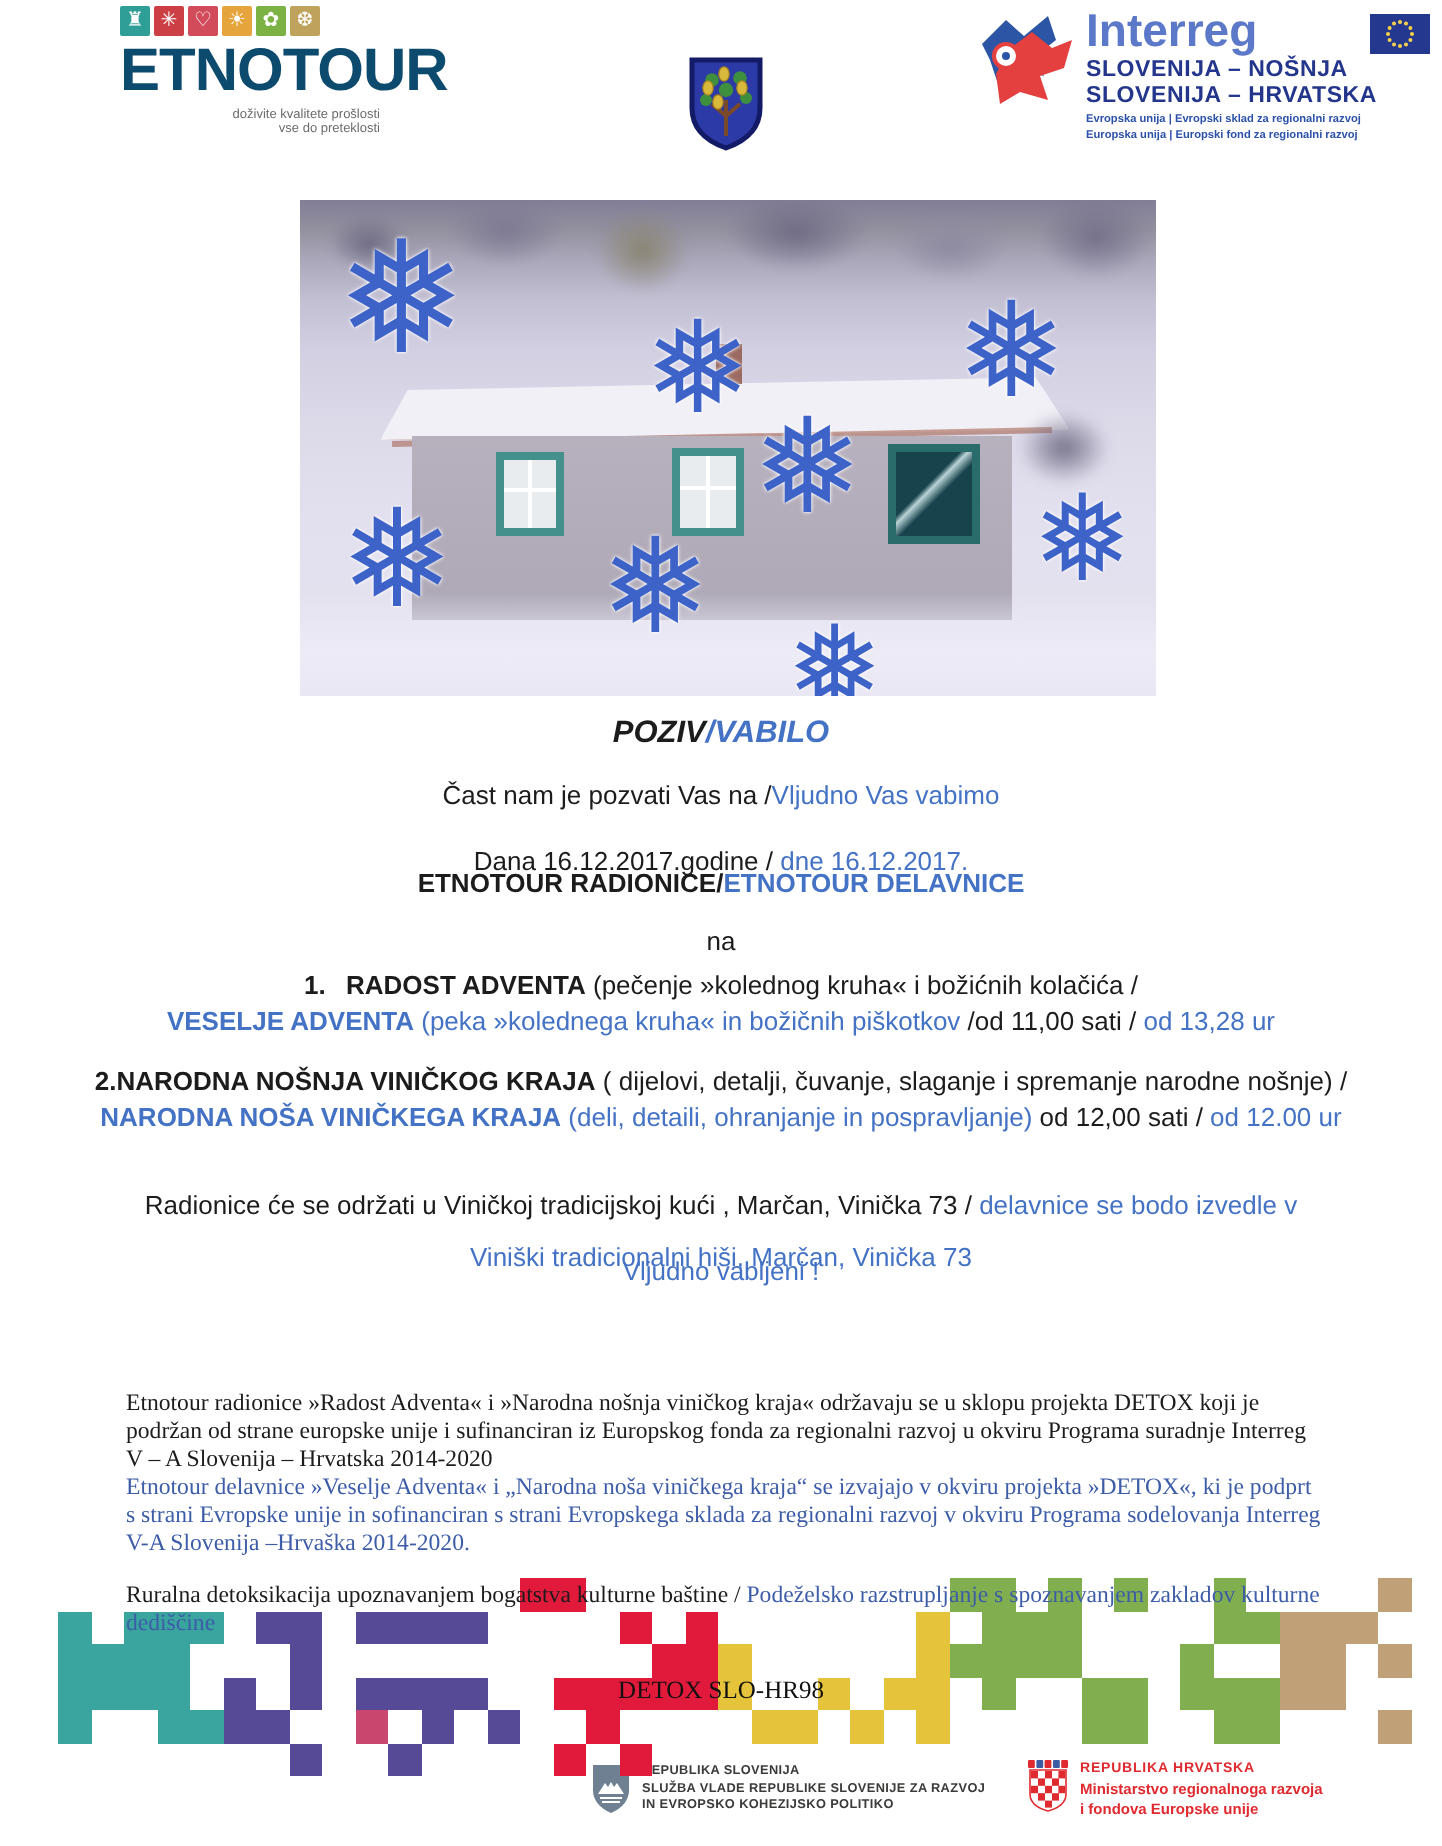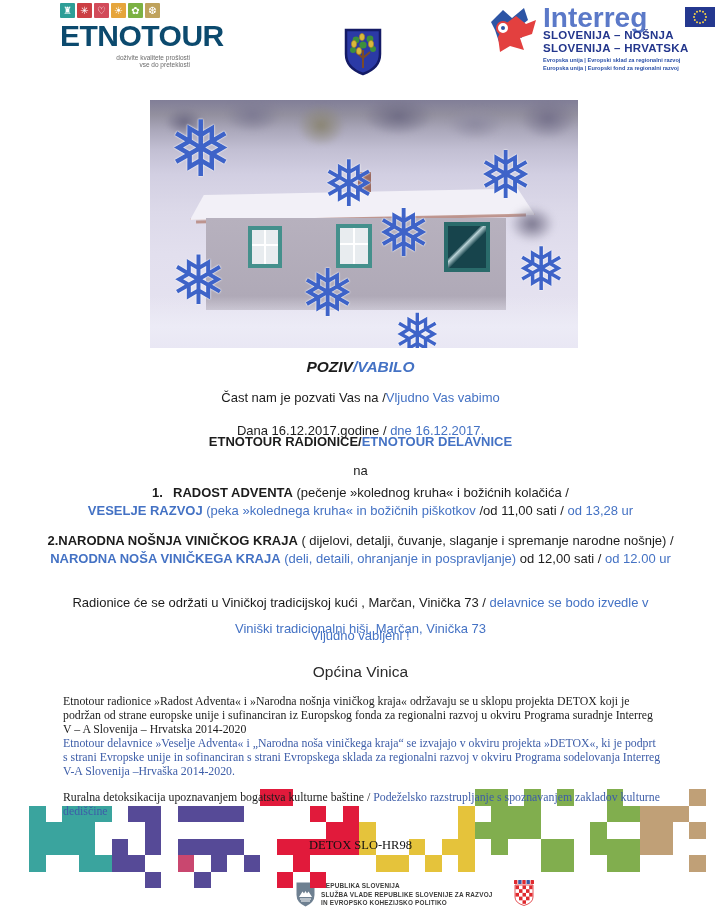--- a/index.html
+++ b/index.html
@@ -13,21 +13,21 @@
   
   #etno{left:60px;top:3px;width:130px;}
   #etno-icons{display:flex;gap:2px;}
   .eicon{width:15px;height:15px;border-radius:1px;color:#fff;font-size:10px;
          line-height:15px;text-align:center;}
   #etno-word{font-weight:bold;font-size:30px;letter-spacing:-0.5px;color:#0c4a6e;margin-top:1px;}
   #etno-tag{font-size:6.5px;color:#6b6b6b;text-align:right;line-height:7px;margin-top:1px;}
 
   
   #interreg{left:483px;top:4px;width:235px;height:72px;}
-  #ir-word{position:absolute;left:60px;top:-2px;font-size:28px;font-weight:bold;color:#5B79C8;letter-spacing:0;}
+  #ir-word{position:absolute;left:60px;top:-2px;font-size:23px;font-weight:bold;color:#5B79C8;letter-spacing:0;}
   #ir-flag{position:absolute;left:202px;top:3px;}
   #ir-l1{position:absolute;left:60px;top:25px;font-size:11.5px;font-weight:bold;color:#23368C;letter-spacing:0.3px;}
   #ir-l2{position:absolute;left:60px;top:38px;font-size:11.5px;font-weight:bold;color:#23368C;letter-spacing:0.3px;}
   #ir-s1{position:absolute;left:60px;top:53px;font-size:5.6px;font-weight:bold;color:#2B51A8;}
   #ir-s2{position:absolute;left:60px;top:61px;font-size:5.6px;font-weight:bold;color:#2B51A8;}
 
   
   #vinica{left:344px;top:28px;}
 
   
@@ -182,25 +182,24 @@
     <div class="sf" style="left:150px;top:160px;font-size:66px">❅</div>
     <div class="sf" style="left:366px;top:140px;font-size:60px">❅</div>
     <div class="sf" style="left:243px;top:206px;font-size:58px">❅</div>
   </div>
 
   <div id="t-title" class="line"><span>POZIV</span><span class="blue">/</span><span class="blue">VABILO</span></div>
   <div id="t-invite" class="line"><span>Čast nam je pozvati Vas na /</span><span class="blue">Vljudno Vas vabimo</span></div>
   <div id="t-date" class="line"><span>Dana 16.12.2017.godine / </span><span class="blue">dne 16.12.2017.</span></div>
   <div id="t-na" class="line">na</div>
   <div id="t-event" class="line"><span class="b">ETNOTOUR RADIONICE/</span><span class="b blue">ETNOTOUR DELAVNICE</span></div>
-  <div id="t-item1" class="line"><span class="b">1.  </span><span class="b">RADOST ADVENTA</span><span> (pečenje »kolednog kruha« i božićnih kolačića /</span><br><span class="b blue">VESELJE RAZVOJ</span><span class="blue"> (peka »kolednega kruha« in božičnih piškotkov </span><span>/od 11,00 sati / </span><span class="blue">od 13,28 ur</span></div>
+  <div id="t-item1" class="line"><span class="b">1.  </span><span class="b">RADOST ADVENTA</span><span> (pečenje »kolednog kruha« i božićnih kolačića /</span><br><span class="b blue">VESELJE ADVENTA</span><span class="blue"> (peka »kolednega kruha« in božičnih piškotkov </span><span>/od 11,00 sati / </span><span class="blue">od 13,28 ur</span></div>
   <div id="t-item2" class="line"><span class="b">2.</span><span class="b">NARODNA NOŠNJA VINIČKOG KRAJA</span><span> ( dijelovi, detalji, čuvanje, slaganje i spremanje narodne nošnje) /</span><br><span class="b blue">NARODNA NOŠA VINIČKEGA KRAJA</span><span class="blue"> (deli, detaili, ohranjanje in pospravljanje) </span><span>od 12,00 sati / </span><span class="blue">od 12.00 ur</span></div>
   <div id="t-venue" class="line"><span>Radionice će se održati u Viničkoj tradicijskoj kući , Marčan, Vinička 73 / </span><span class="blue">delavnice se bodo izvedle v Viniški tradicionalni hiši, Marčan, Vinička 73</span></div>
   <div id="t-welcome" class="line blue">Vljudno vabljeni !</div>
-  <div id="t-opcina" class="line">Općina Vinica</div>
 
   <div id="para" class="abs serif">
     <div>Etnotour radionice »Radost Adventa« i  »Narodna nošnja viničkog kraja« održavaju se u sklopu projekta DETOX koji je podržan od strane europske unije i sufinanciran iz Europskog fonda za regionalni razvoj u okviru Programa suradnje Interreg V – A Slovenija – Hrvatska 2014-2020</div>
     <div class="sblue">Etnotour delavnice »Veselje Adventa« i  „Narodna noša viničkega kraja“ se izvajajo v okviru projekta »DETOX«, ki je podprt s strani Evropske unije in sofinanciran s strani Evropskega sklada za regionalni razvoj v okviru Programa sodelovanja Interreg V-A Slovenija –Hrvaška 2014-2020.</div>
   </div>
   <div id="ruralna" class="abs serif"><span>Ruralna detoksikacija upoznavanjem bogatstva kulturne baštine / </span><span class="sblue">Podeželsko razstrupljanje s spoznavanjem zakladov kulturne dediščine</span></div>
   <div id="detoxlbl" class="line">DETOX SLO-HR98</div>
 
   <div id="mosaic">
       <div class="mcell" style="left: 260px; top: 789px; background: rgb(225, 26, 59);"></div>
@@ -332,15 +331,20 @@
         <rect x="5" y="9.2" width="3.5" height="3.7"></rect>
           <rect x="12" y="9.2" width="3.5" height="3.7"></rect>
         <rect x="1.5" y="12.9" width="3.5" height="3.7"></rect>
           <rect x="8.5" y="12.9" width="3.5" height="3.7"></rect>
           <rect x="15.2" y="12.9" width="3.3" height="3.7"></rect>
         <rect x="5" y="16.6" width="3.5" height="3.7"></rect>
           <rect x="12" y="16.6" width="3.5" height="3.7"></rect>
         <rect x="8.5" y="20.3" width="3.5" height="3.5"></rect>
       </g>
     </svg>
+    <div>
+      <div class="t1">REPUBLIKA HRVATSKA</div>
+      <div class="t2">Ministarstvo regionalnoga razvoja</div>
+      <div class="t2">i fondova Europske unije</div>
+    </div>
   </div>
 
 </div>
 
 </body></html>

